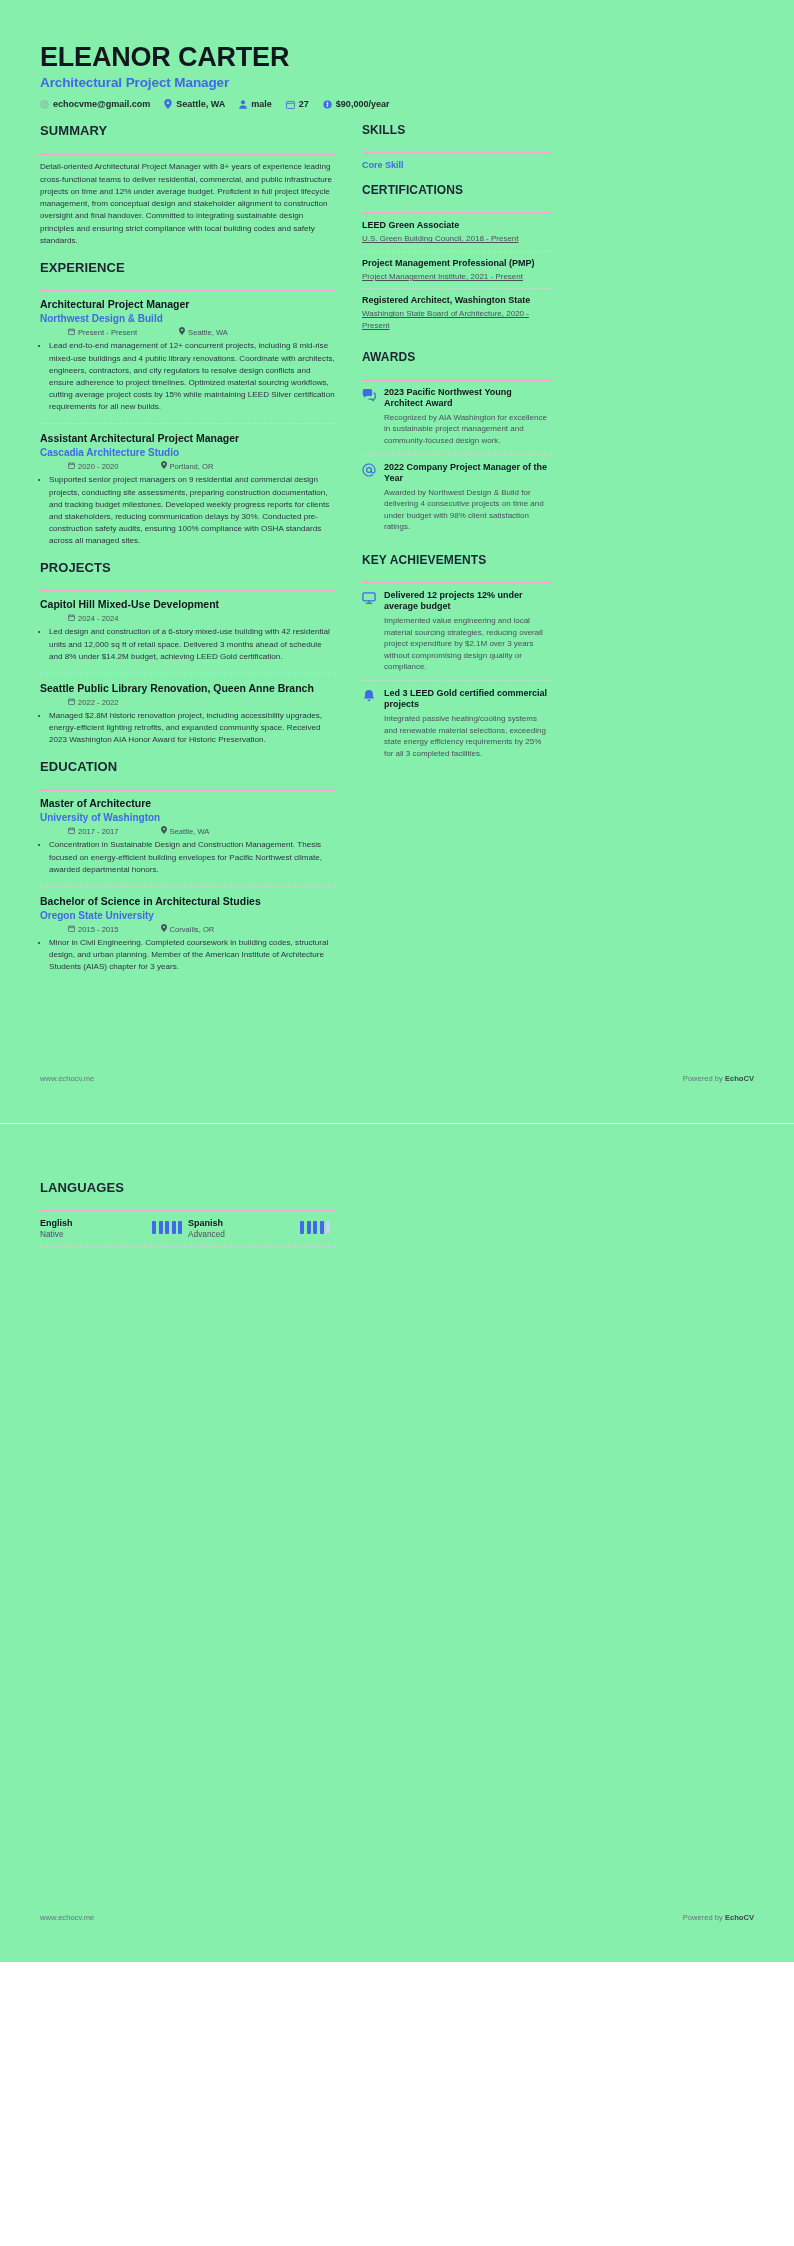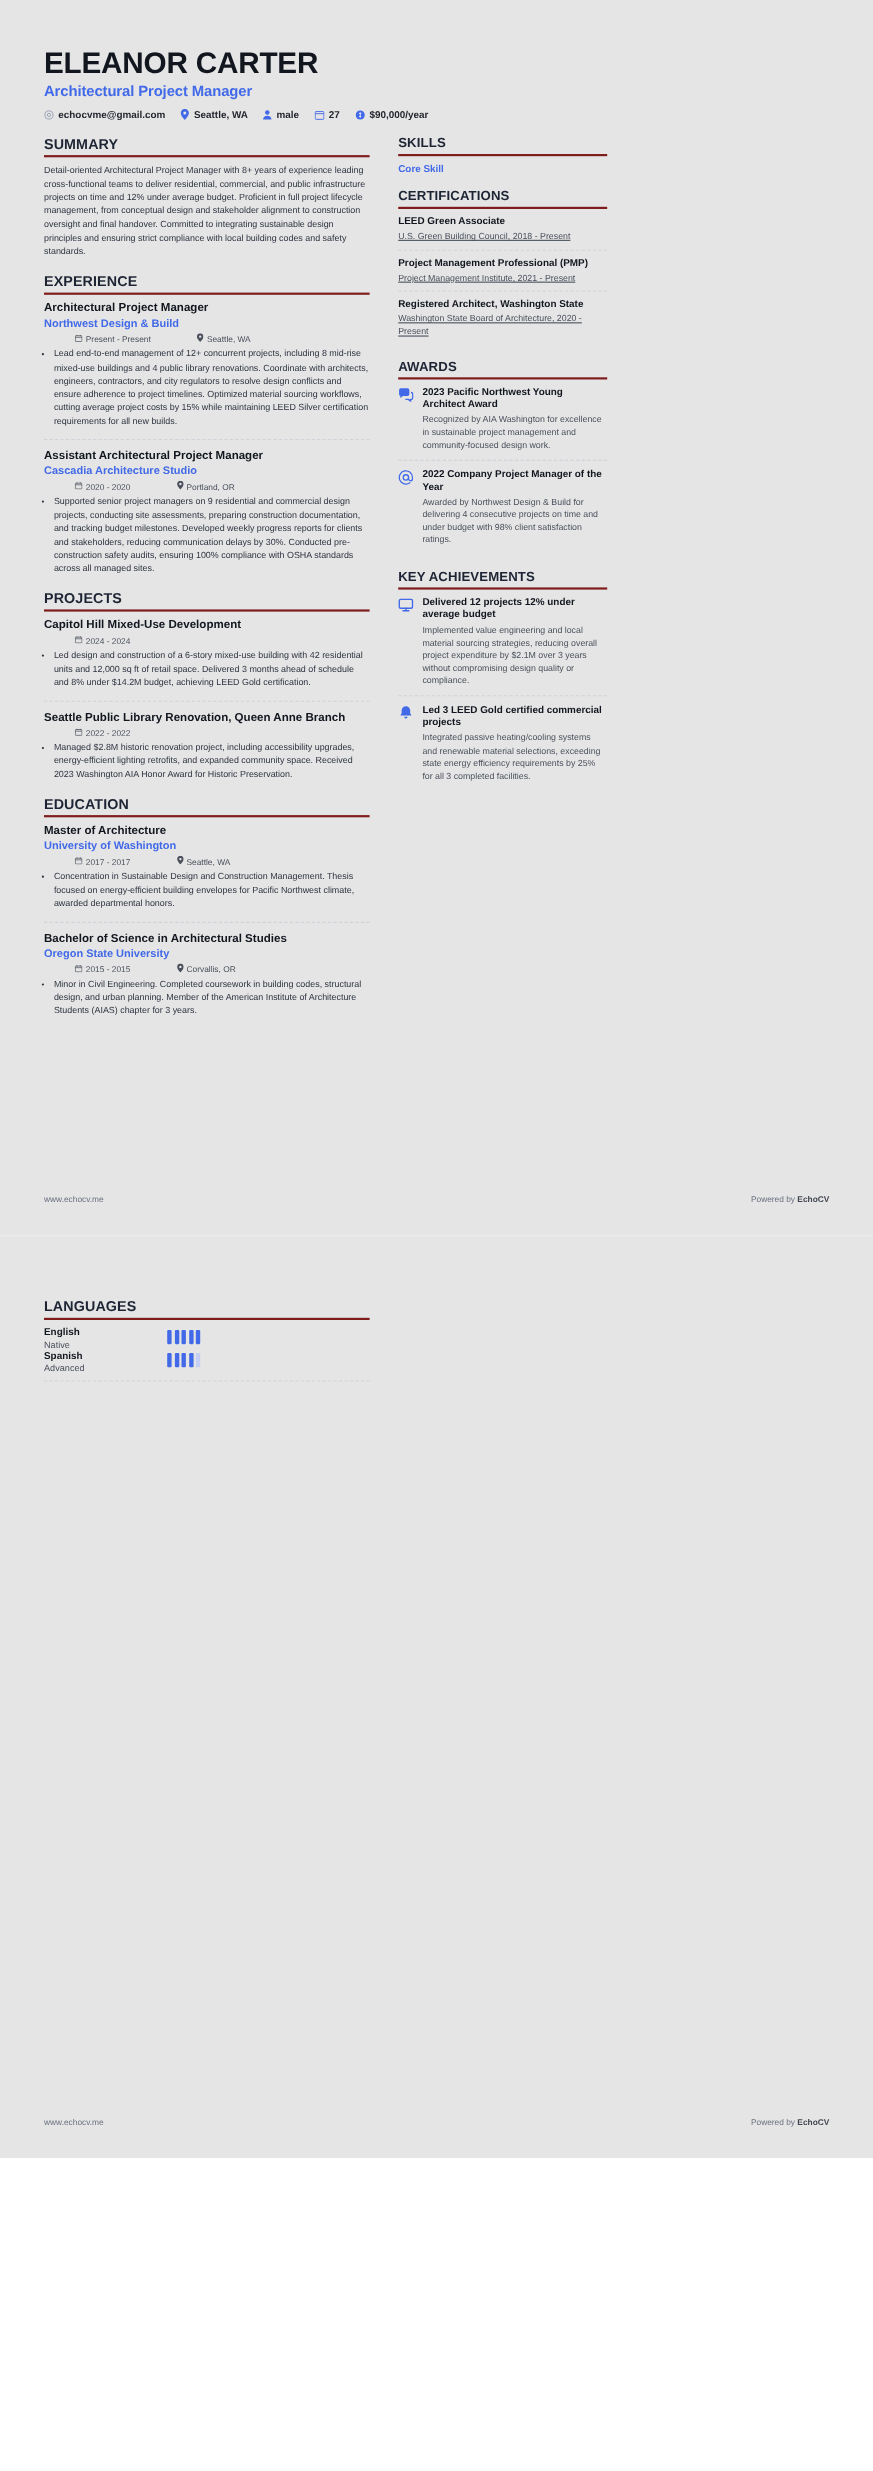--- a/index.html
+++ b/index.html
@@ -5,21 +5,21 @@
   * { box-sizing: border-box; margin: 0; padding: 0; }
   html, body {
     width: 794px;
     background: #ffffff;
     font-family: "Liberation Sans", sans-serif;
     color: #1f2430;
   }
   .page {
     position: relative;
     width: 794px;
-    background: #e5e5e5;
+    background: #86efac;
   }
   .page-1 { height: 1123px; padding: 42px 40px 0 40px; }
   .page-2 { height: 839px; padding: 42px 40px 0 40px; border-top: 1px solid #ededed; }
 
   
   .name {
     font-size: 27px;
     font-weight: bold;
     letter-spacing: -0.2px;
     color: #12161f;
@@ -49,22 +49,22 @@
   .columns { display: flex; gap: 26px; margin-top: 14px; align-items: flex-start; }
   .col-left { width: 296px; flex: none; }
   .col-right { width: 190px; flex: none; }
 
   .section { margin-bottom: 13px; }
   .section-title {
     font-size: 13px;
     font-weight: bold;
     color: #1d2433;
     letter-spacing: 0.1px;
-    padding-bottom: 3px;
-    border-bottom: 2px solid #7f1d1d;
+    padding-bottom: 15px;
+    border-bottom: 2px solid #f9a8d4;
     margin-bottom: 6px;
   }
   .section-title.small { font-size: 12px; }
 
   .body-text {
     font-size: 8.1px;
     line-height: 1.52;
     color: #2d3340;
     text-align: left;
   }
@@ -109,33 +109,33 @@
 
   
   .ico-row { display: flex; gap: 7px; padding-bottom: 7px; margin-bottom: 7px; border-bottom: 1px dashed #cfd3da; }
   .ico-row:last-child { border-bottom: none; }
   .ico-box { width: 15px; flex: none; padding-top: 1px; }
   .ico-body { flex: 1; }
   .ico-title { font-size: 9px; font-weight: bold; color: #12161f; line-height: 1.28; }
   .ico-desc { font-size: 8px; color: #4a505c; line-height: 1.45; margin-top: 2px; }
 
   
-  .lang-grid { display: flex; gap: 0; flex-direction: column; }
+  .lang-grid { display: flex; gap: 0; }
   .lang-cell { width: 50%; display: flex; align-items: flex-start; justify-content: space-between; padding-right: 6px; }
   .lang-name { font-size: 9px; font-weight: bold; color: #12161f; }
   .lang-level { font-size: 8.3px; color: #4a505c; margin-top: 1px; }
   .lang-bars { display: flex; gap: 2.5px; align-items: center; padding-top: 3px; }
   .bar { width: 4px; height: 13px; background: #4169e8; border-radius: 1px; }
   .bar.off { background: #c6d0f5; }
   .lang-rule { border-bottom: 1px dashed #cfd3da; margin-top: 7px; }
 
   
   .footer {
     position: absolute;
-    left: 40px; right: 40px; bottom: 28px;
+    left: 40px; right: 40px; bottom: 40px;
     display: flex; align-items: center; justify-content: space-between;
     font-size: 7.6px; color: #6b7180;
   }
   .footer-brand { font-weight: normal; }
   .footer-brand b { font-weight: bold; color: #40454f; }
 </style>
 </head>
 <body>
 
 <div class="page page-1">

